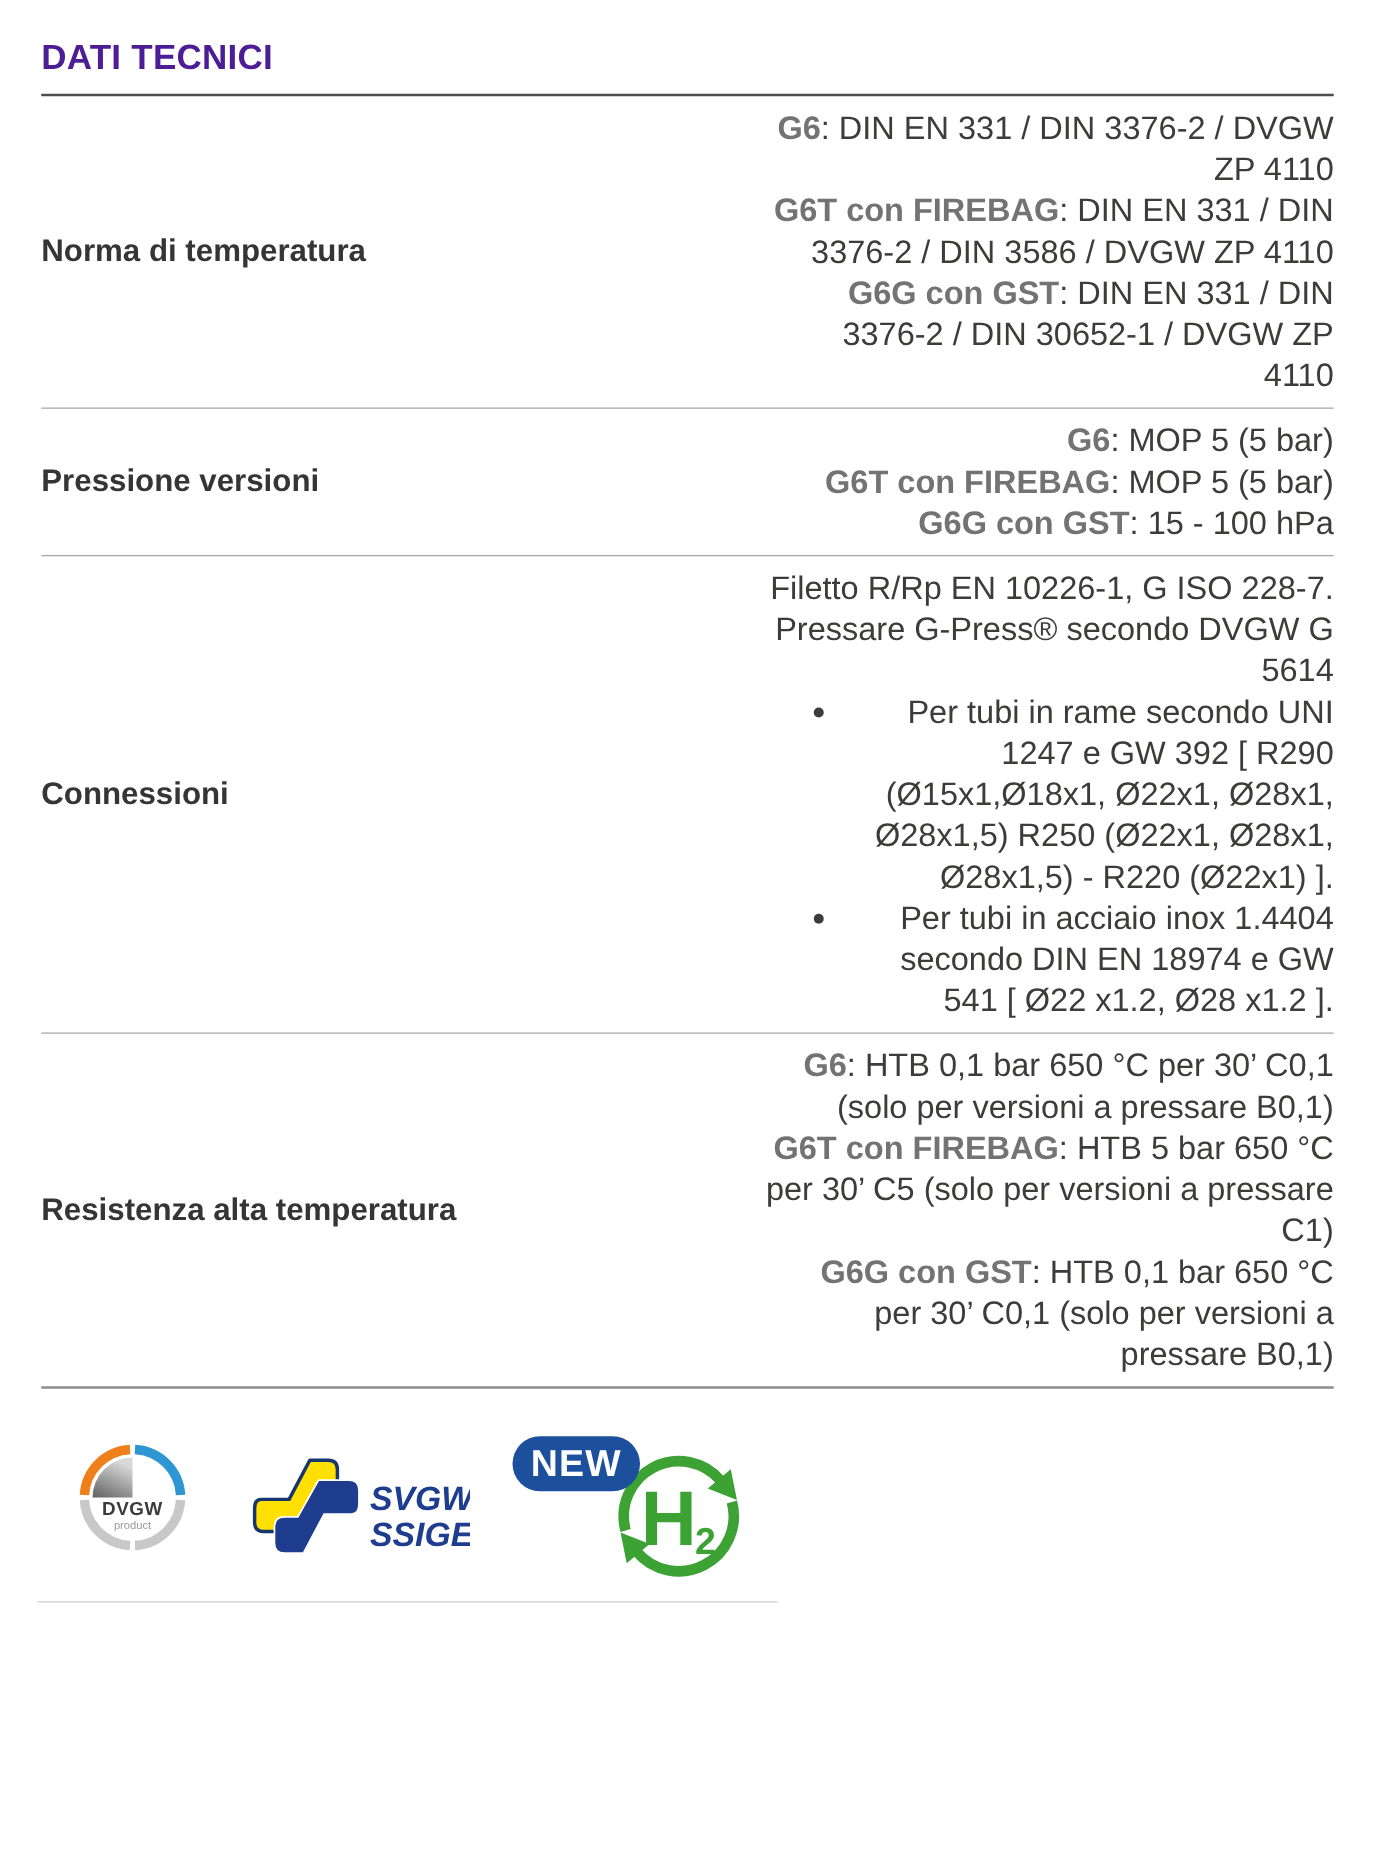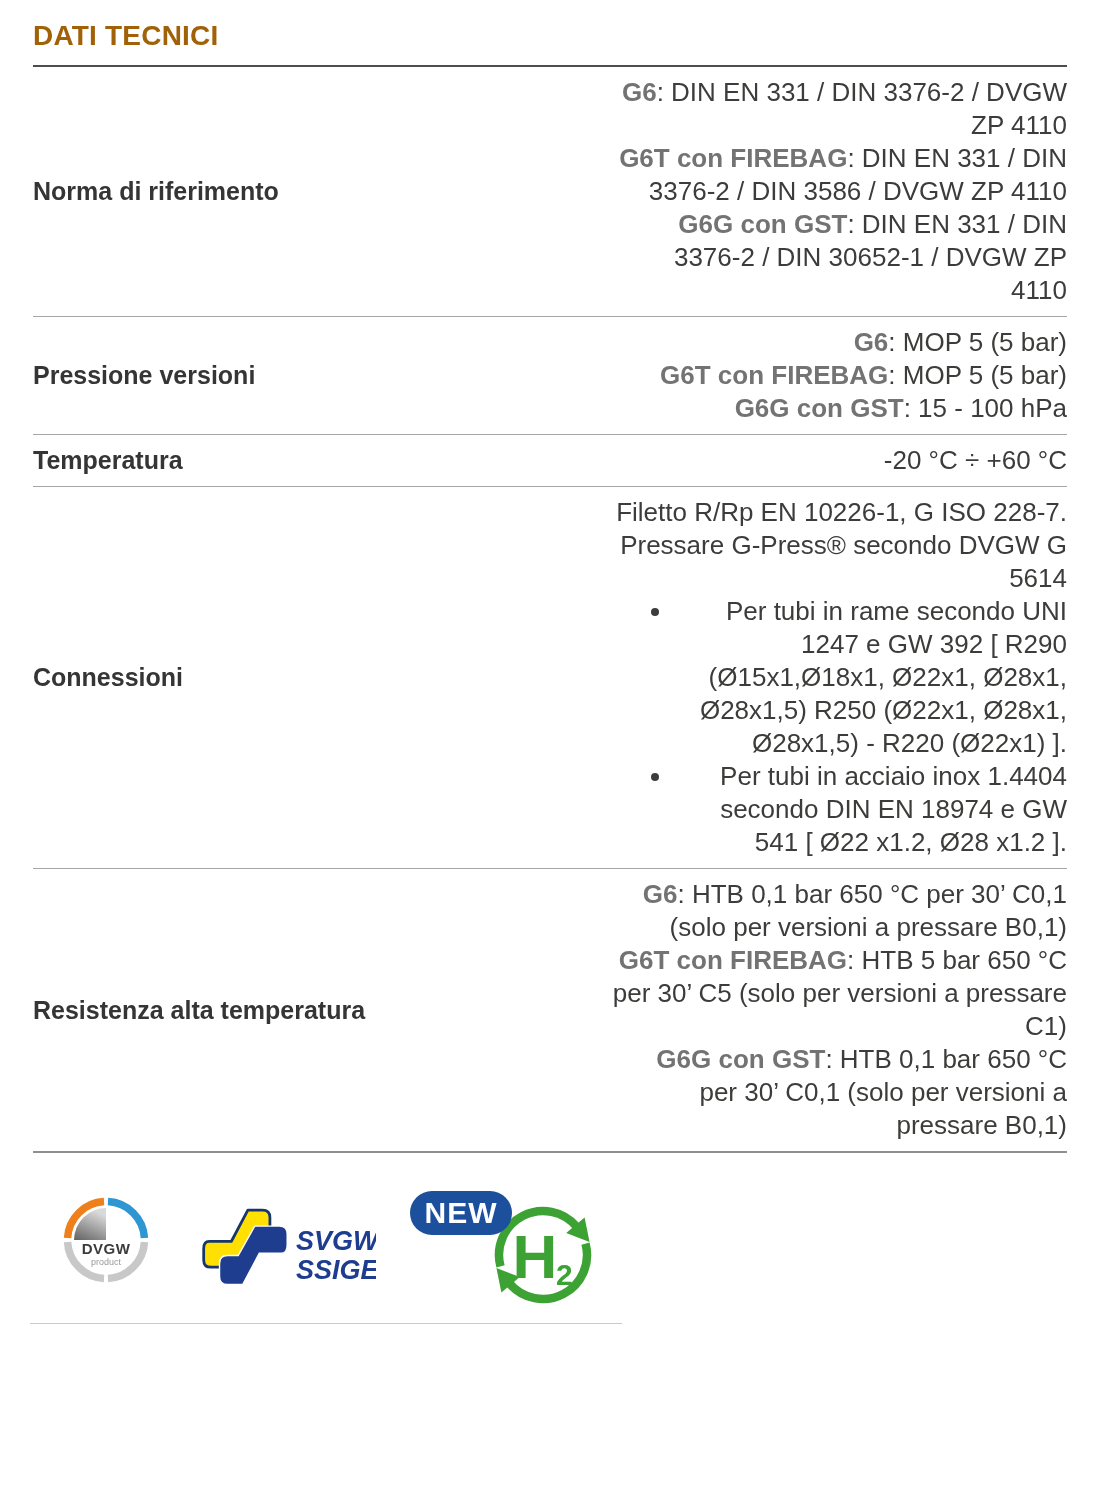--- a/index.html
+++ b/index.html
@@ -5,22 +5,22 @@
   html,body{margin:0;padding:0;background:#ffffff;}
   body{
     width:1114px;height:1498px;
     font-family:"Liberation Sans", sans-serif;
     color:#3a3a3a;
     -webkit-font-smoothing:antialiased;
     overflow:hidden;
   }
   .wrap{margin:0 47px 0 33px;width:1034px;}
   .section-title{
-    padding-top:20px;margin:0 0 13px 0;
-    font-size:28px;font-weight:700;color:#a16207;letter-spacing:.2px;
+    padding-top:30px;margin:0 0 13px 0;
+    font-size:28px;font-weight:700;color:#4c1d95;letter-spacing:.2px;
   }
   table.specs{
     width:100%;border-collapse:collapse;
     border-top:2px solid #4d4d4d;
     border-bottom:2px solid #8f8f8f;
     font-size:26px;line-height:33px;
   }
   table.specs tr{border-top:1px solid #a6a6a6;}
   table.specs tr:first-child{border-top:none;}
   table.specs th{
@@ -49,39 +49,33 @@
 </style>
 </head>
 <body>
 
 <div class="wrap">
   <h2 class="section-title">DATI TECNICI</h2>
 
   <table class="specs">
     <tbody id="rows-body">
         <tr>
-          <th>Norma di riferimento</th>
+          <th>Norma di temperatura</th>
           <td>
             <div><span class="b">G6</span><span>: DIN EN 331 / DIN 3376-2 / DVGW ZP 4110</span></div>
             <div><span class="b">G6T con FIREBAG</span><span>: DIN EN 331 / DIN 3376-2 / DIN 3586 / DVGW ZP 4110</span></div>
             <div><span class="b">G6G con GST</span><span>: DIN EN 331 / DIN 3376-2 / DIN 30652-1 / DVGW ZP 4110</span></div>
           </td>
         </tr>
         <tr>
           <th>Pressione versioni</th>
           <td>
             <div><span class="b">G6</span><span>: MOP 5 (5 bar)</span></div>
             <div><span class="b">G6T con FIREBAG</span><span>: MOP 5 (5 bar)</span></div>
             <div><span class="b">G6G con GST</span><span>: 15 - 100 hPa</span></div>
-          </td>
-        </tr>
-        <tr>
-          <th>Temperatura</th>
-          <td>
-            <div><span>-20 °C ÷ +60 °C</span></div>
           </td>
         </tr>
         <tr>
           <th>Connessioni</th>
           <td>
             <div><span>Filetto R/Rp EN 10226-1, G ISO 228-7.</span></div>
             <div><span>Pressare G-Press® secondo DVGW G 5614</span></div>
             <ul>
               <li><span>Per tubi in rame secondo UNI 1247 e GW 392 [ R290 (Ø15x1,Ø18x1, Ø22x1, Ø28x1, Ø28x1,5) R250 (Ø22x1, Ø28x1, Ø28x1,5) - R220 (Ø22x1) ].</span></li>
               <li><span>Per tubi in acciaio inox 1.4404 secondo DIN EN 18974 e GW 541 [ Ø22 x1.2, Ø28 x1.2 ].</span></li>

